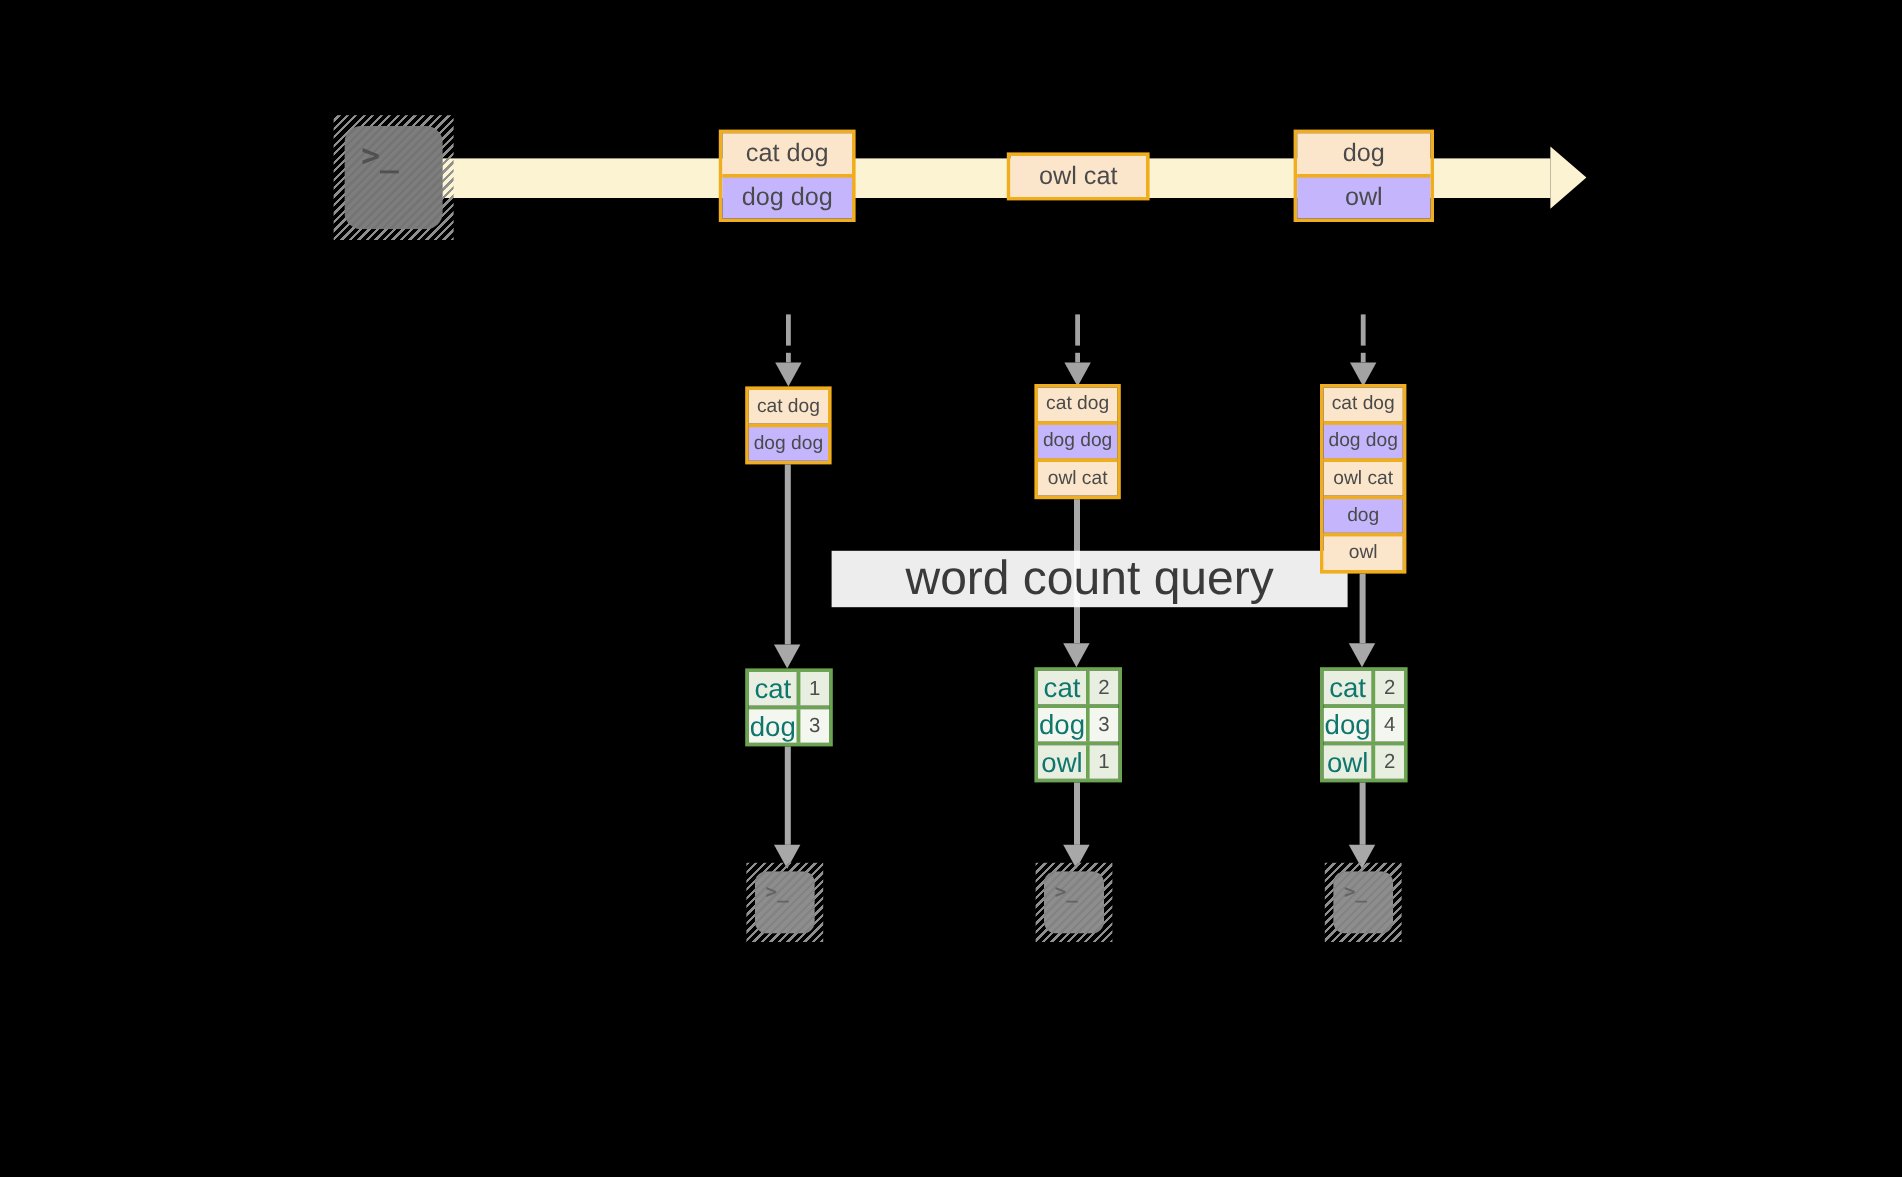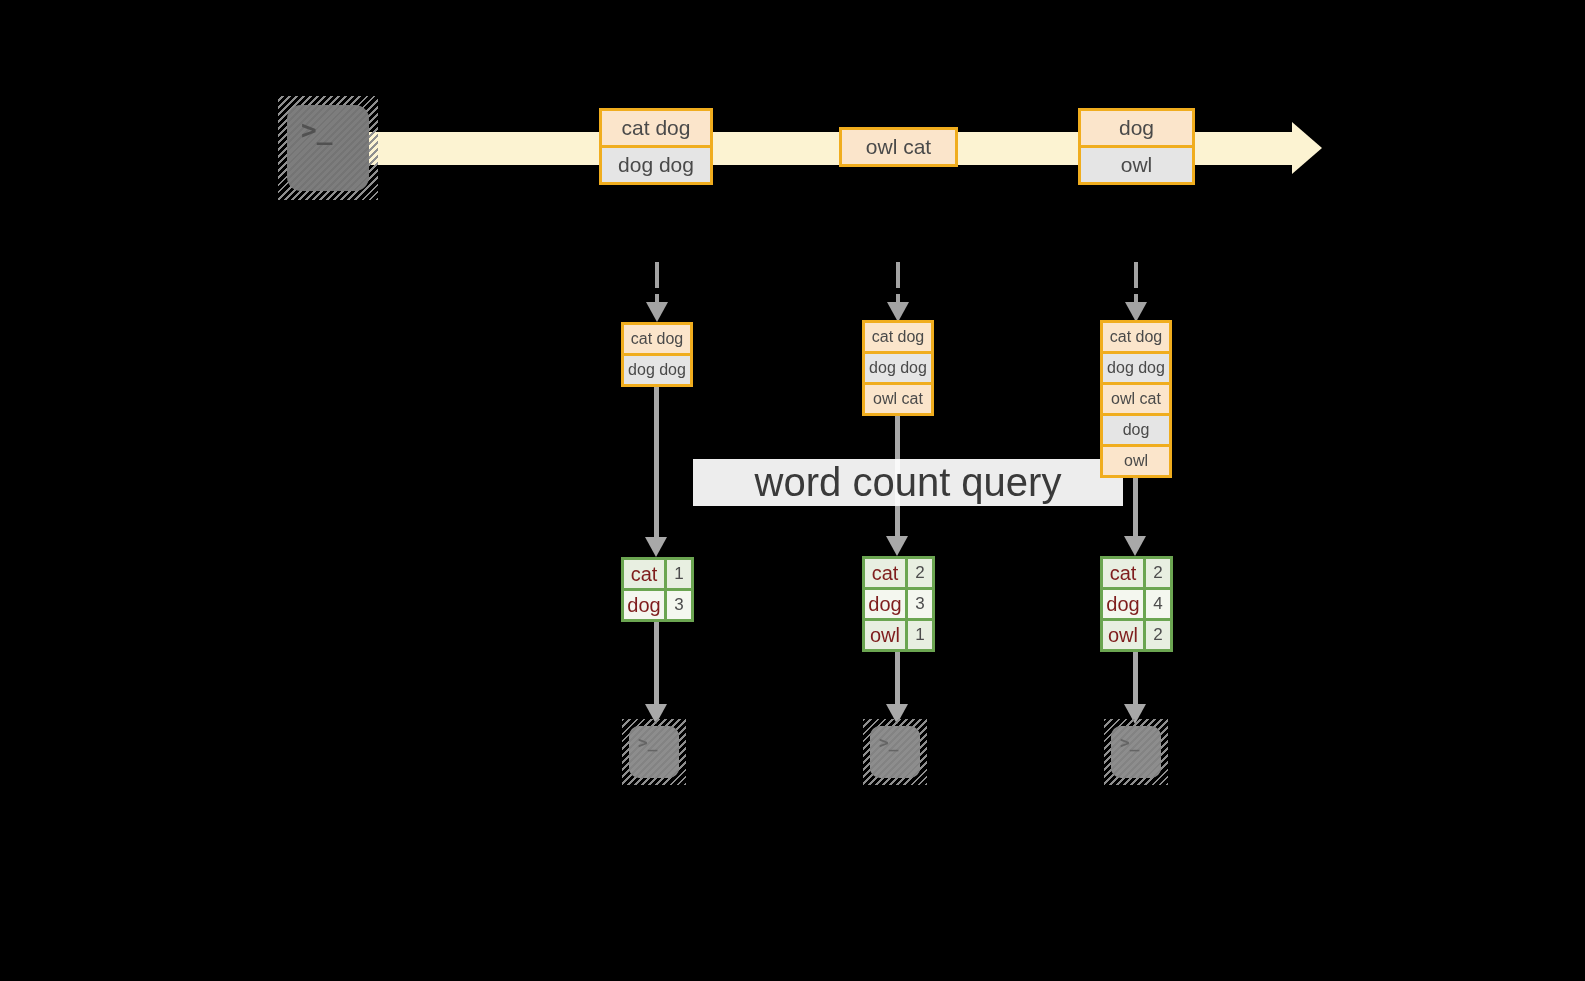--- a/index.html
+++ b/index.html
@@ -11,21 +11,21 @@
   
   .band{background:#fcf3d2;z-index:1;}
   .band-head{width:0;height:0;border-top:26px solid transparent;border-bottom:26px solid transparent;
              border-left:30px solid #fcf3d2;z-index:1;}
 
   
   .msg-box{border:3px solid #f0ad1e;z-index:2;box-sizing:border-box;}
   .msg-row{display:flex;align-items:center;justify-content:center;font-size:21px;color:#4a4a4a;}
   .msg-row + .msg-row{border-top:3px solid #f0ad1e;}
   .fill-a{background:#fbe5cb;}
-  .fill-b{background:#e5e5e5;}
+  .fill-b{background:#c4b5fd;}
 
   
   .stack{border:3px solid #f0ad1e;width:72px;box-sizing:border-box;z-index:2;}
   .stack-row{height:28px;display:flex;align-items:center;justify-content:center;font-size:16px;color:#4a4a4a;}
   .stack-row + .stack-row{border-top:3px solid #f0ad1e;}
 
   
   .vstem{width:5px;background:#a8a8a8;}
   .vhead{width:0;height:0;border-left:11px solid transparent;border-right:11px solid transparent;
          border-top:20px solid #a8a8a8;}
@@ -34,21 +34,21 @@
          border-top:20px solid #a3a3a3;}
 
   
   .banner{background:rgba(255,255,255,0.93);display:flex;align-items:center;justify-content:center;
           font-size:40px;color:#3a3a3a;z-index:3;}
 
   
   .gtable{border:3px solid #6ba551;width:73px;box-sizing:border-box;z-index:2;}
   .grow{display:flex;height:28px;}
   .grow + .grow{border-top:3px solid #6ba551;}
-  .gword{flex:1;display:flex;align-items:center;justify-content:center;font-size:20px;color:#7f1d1d;}
+  .gword{flex:1;display:flex;align-items:center;justify-content:center;font-size:23px;color:#0f766e;}
   .gnum{width:24px;border-left:3px solid #6ba551;display:flex;align-items:center;justify-content:center;
         font-size:17px;color:#4d4d4d;}
   .g-a{background:#e8efe1;}
   .g-b{background:#f4f7ef;}
 
   
   .sketch{background:repeating-linear-gradient(315deg,#8f8f8f 0px,#8f8f8f 2px,transparent 2px,transparent 5px);
           z-index:2;}
   .term-inner{position:absolute;border-radius:14px;
               background-image:repeating-linear-gradient(315deg,rgba(0,0,0,0.07) 0px,rgba(0,0,0,0.07) 2px,transparent 2px,transparent 5px);}

